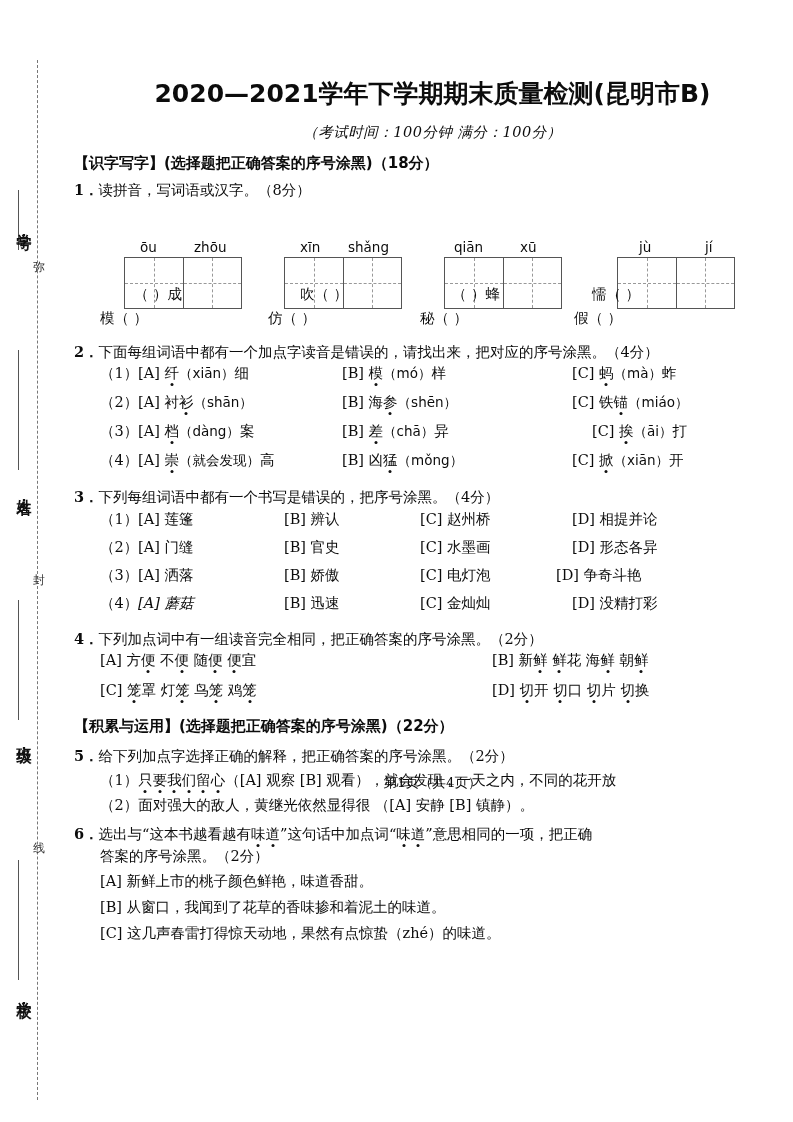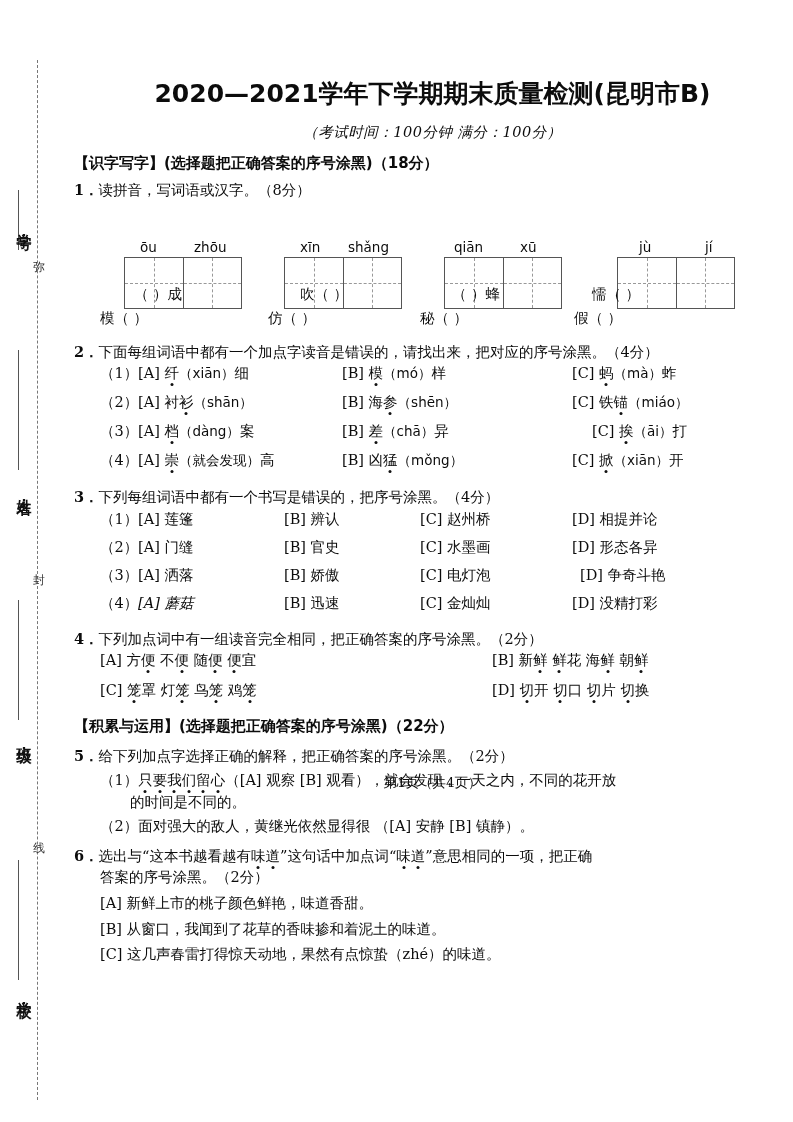--- a/index.html
+++ b/index.html
@@ -254,21 +254,21 @@
           <span class="opt" style="left: 66px;"><span>[A] </span><span>门缝</span></span>
           <span class="opt" style="left: 212px;"><span>[B] </span><span>官史</span></span>
           <span class="opt" style="left: 348px;"><span>[C] </span><span>水墨画</span></span>
           <span class="opt" style="left: 500px;"><span>[D] </span><span>形态各异</span></span>
         </div>
         <div class="opt-row" style="height: 26px;">
           <span class="opt" style="left: 28px;">（3）</span>
           <span class="opt" style="left: 66px;"><span>[A] </span><span>洒落</span></span>
           <span class="opt" style="left: 212px;"><span>[B] </span><span>娇傲</span></span>
           <span class="opt" style="left: 348px;"><span>[C] </span><span>电灯泡</span></span>
-          <span class="opt" style="left: 508px;"><span>[D] </span><span>争奇斗艳</span></span>
+          <span class="opt" style="left: 484px;"><span>[D] </span><span>争奇斗艳</span></span>
         </div>
         <div class="opt-row" style="height: 26px;">
           <span class="opt" style="left: 28px;">（4）</span>
           <span class="opt" style="left: 66px; font-style: italic;"><span>[A] </span><span>蘑菇</span></span>
           <span class="opt" style="left: 212px;"><span>[B] </span><span>迅速</span></span>
           <span class="opt" style="left: 348px;"><span>[C] </span><span>金灿灿</span></span>
           <span class="opt" style="left: 500px;"><span>[D] </span><span>没精打彩</span></span>
         </div>
       </div>
 
@@ -286,21 +286,20 @@
         </div>
       </div>
 
     <div class="sec-head" style="margin-top:7px;">【积累与运用】(选择题把正确答案的序号涂黑)（22分）</div>
 
     <div class="q-line" style="margin-top:9px;">
       <span class="q-num">5．</span><span>给下列加点字选择正确的解释，把正确答案的序号涂黑。（2分）</span>
     </div>
     <div id="q5-items">
         <div class="q-line indent1" style="margin-top: 4px;"><span>（1）</span><span class="dt">只</span><span class="dt">要</span><span class="dt">我</span><span class="dt">们</span><span class="dt">留</span><span class="dt">心</span>（<span>[A] 观察 </span><span>[B] 观看</span>），就会发现，一天之内，不同的花开放</div>
-        <div class="q-line indent2" style="margin-top: 1px;">的时间是不同的。</div>
         <div class="q-line indent1" style="margin-top: 4px;"><span>（2）</span>面对强大的敌人，黄继光依然显得很 （<span>[A] 安静 </span><span>[B] 镇静</span>）。</div>
       </div>
 
     <div class="q-line" style="margin-top:9px;">
       <span class="q-num">6．</span><span id="q6-prompt-a">选出与“这本书越看越有<span class="dt">味</span><span class="dt">道</span>”这句话中加点词“<span class="dt">味</span><span class="dt">道</span>”意思相同的一项，把正确</span>
     </div>
     <div class="q-line" style="margin-top:1px;padding-left:28px;">答案的序号涂黑。（2分）</div>
     <div id="q6-options">
         <div class="q-line indent1" style="margin-top: 5px;"><span>[A] </span><span>新鲜上市的桃子颜色鲜艳，味道香甜。</span></div>
         <div class="q-line indent1" style="margin-top: 5px;"><span>[B] </span><span>从窗口，我闻到了花草的香味掺和着泥土的味道。</span></div>

